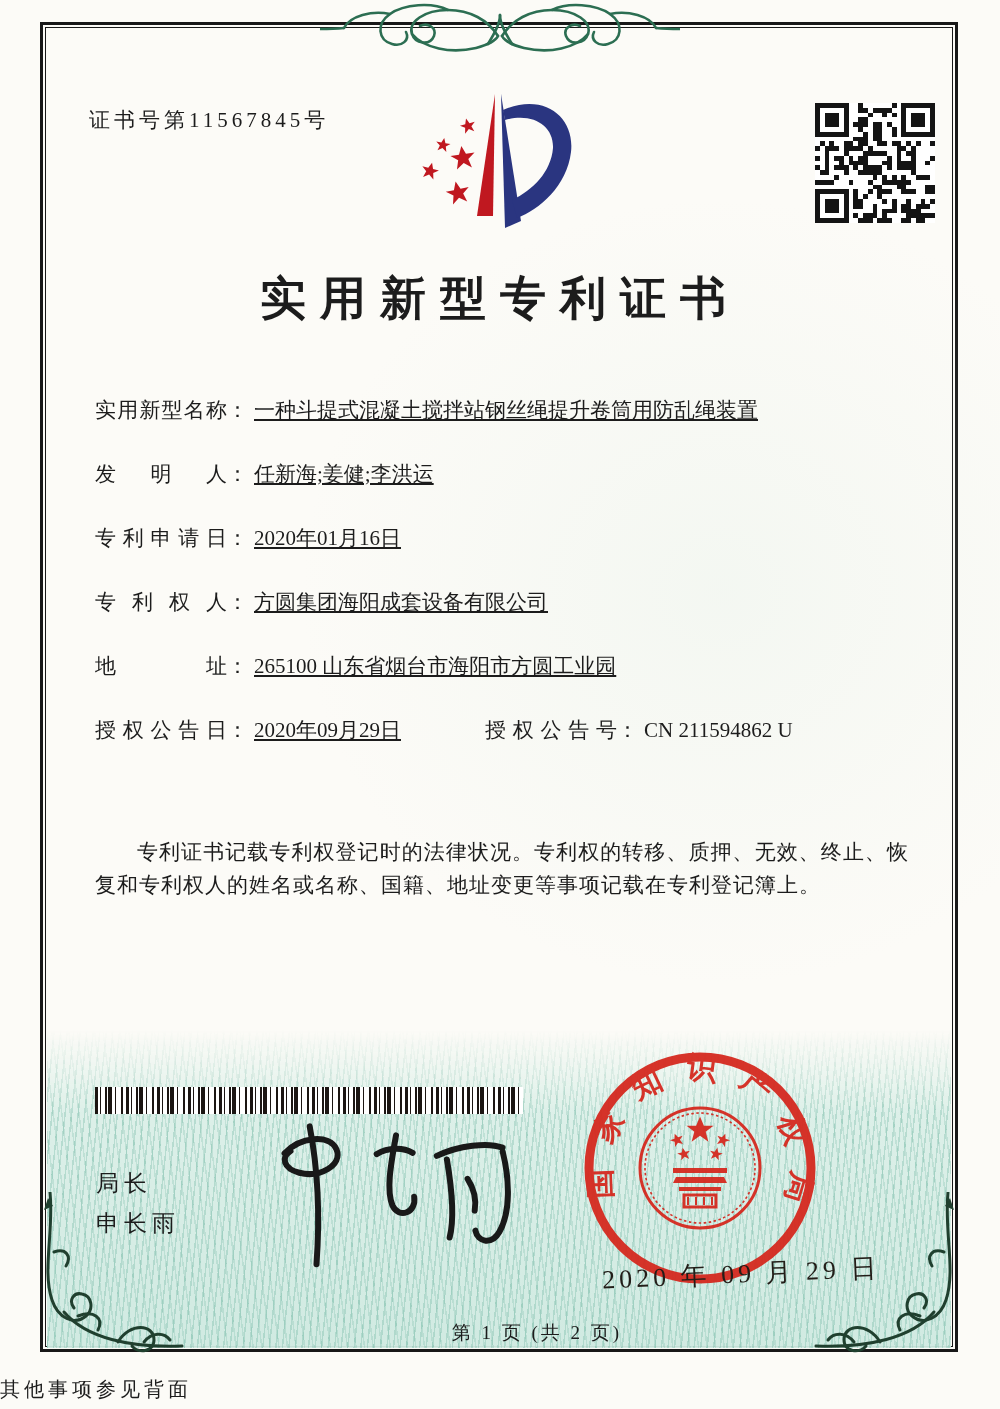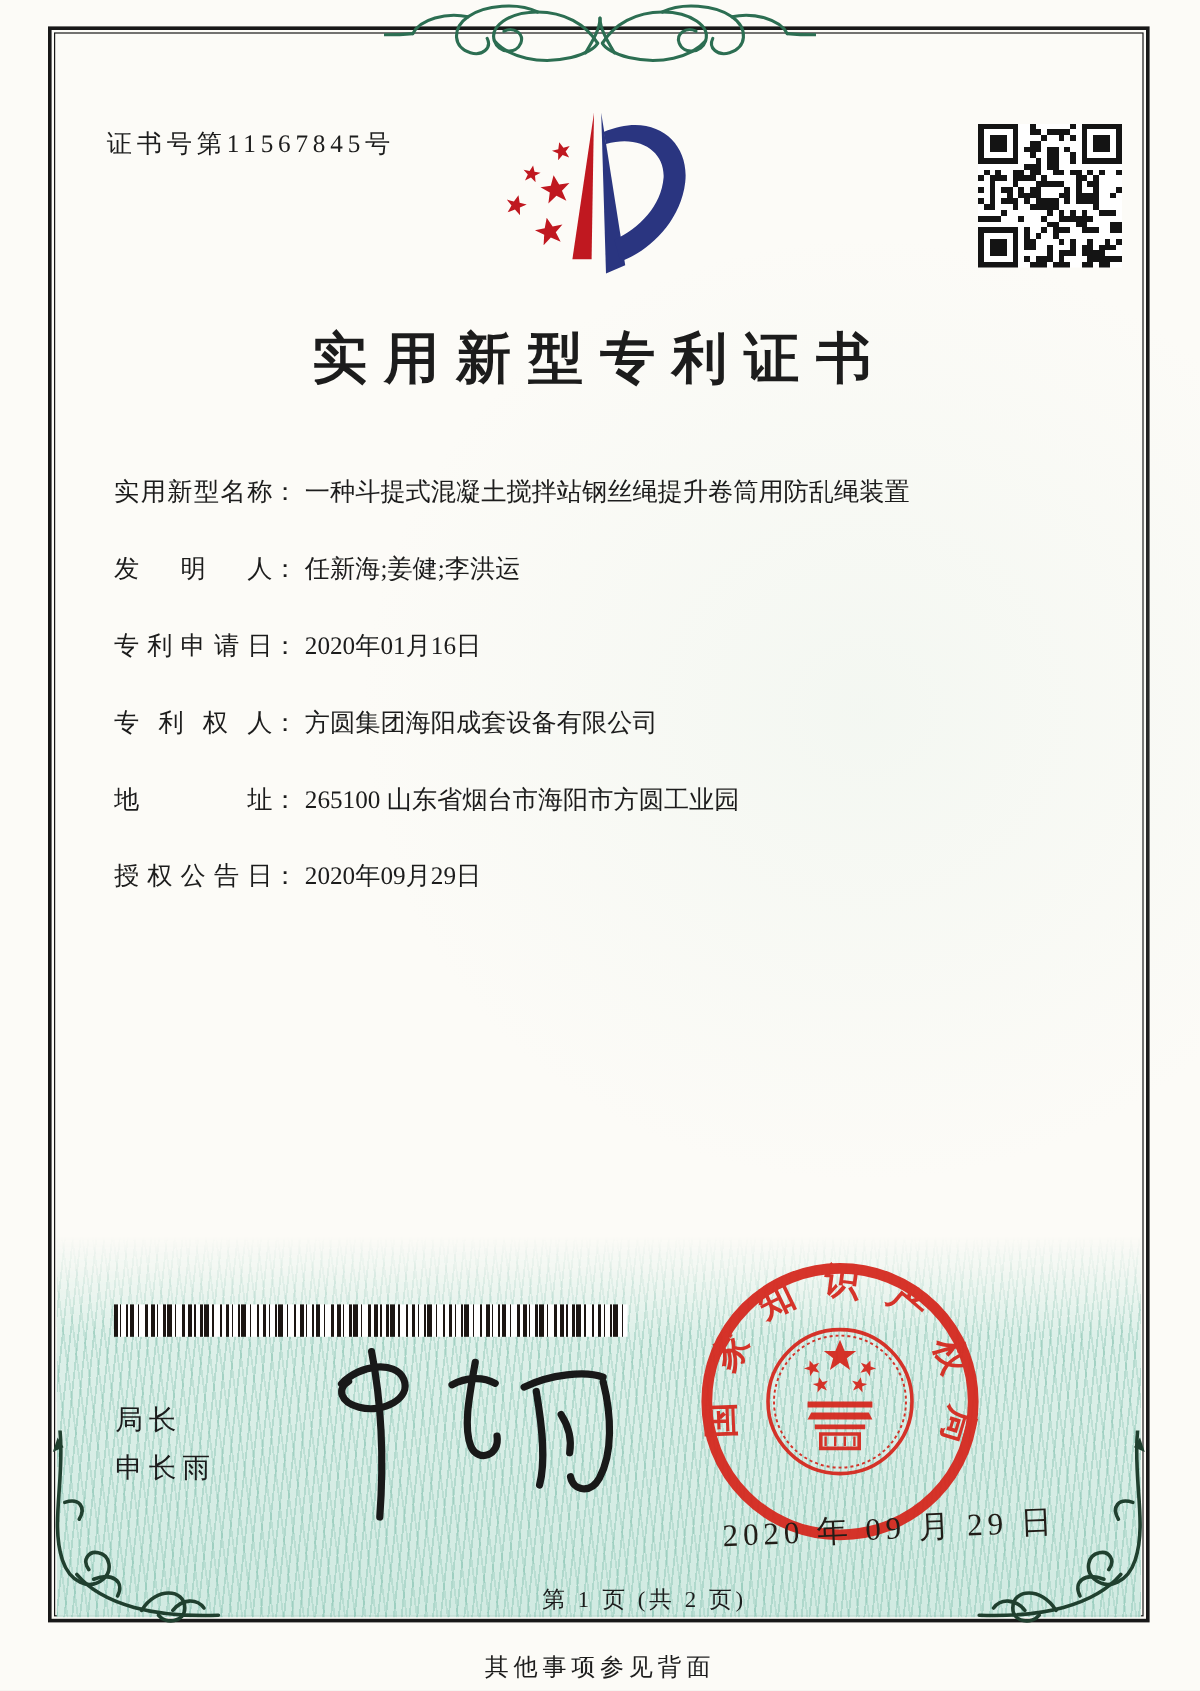--- a/index.html
+++ b/index.html
@@ -16,36 +16,36 @@
       repeating-linear-gradient(96deg, rgba(96,174,152,.30) 0 1.5px, rgba(255,255,255,0) 1.5px 6.5px),
       repeating-linear-gradient(83deg, rgba(96,174,152,.22) 0 1.5px, rgba(255,255,255,0) 1.5px 8.5px),
       linear-gradient(rgba(223,241,234,.95), rgba(206,233,224,.95));
     -webkit-mask-image:linear-gradient(transparent 0, #000 26%);
     mask-image:linear-gradient(transparent 0, #000 26%);}
   .cert-no{position:absolute;left:89px;top:106px;font-size:21px;letter-spacing:4px;z-index:2;}
   .logo{position:absolute;left:405px;top:88px;width:175px;height:150px;z-index:2;}
   .qr{position:absolute;left:815px;top:103px;width:120px;height:120px;z-index:2;}
   .qr svg{width:100%;height:100%;}
   .title{position:absolute;left:0;top:268px;width:100%;text-align:center;font-size:46px;font-weight:bold;letter-spacing:14px;z-index:2;}
-  .rows{position:absolute;left:95px;top:396px;right:55px;z-index:2;}
+  .rows{position:absolute;left:95px;top:396px;right:55px;z-index:2;text-decoration:underline;}
   .row{position:relative;height:30px;margin-bottom:34px;font-size:21px;white-space:nowrap;}
   .lbl{display:inline-block;width:132px;text-align:justify;text-align-last:justify;vertical-align:top;}
   .colon{display:inline-block;margin-right:6px;}
   .pair2{position:absolute;left:390px;top:0;}
   .paras{position:absolute;left:95px;top:836px;width:814px;z-index:2;font-size:21px;line-height:33px;text-align:justify;letter-spacing:1px;}
   .paras p{margin:0;text-indent:2em;}
   .barcode{position:absolute;left:95px;top:1087px;width:428px;height:27px;z-index:2;
     background:repeating-linear-gradient(90deg,#1b1512 0 3px,#fff 3px 5px,#1b1512 5px 6px,#fff 6px 10px,#1b1512 10px 12px,#fff 12px 13px,#1b1512 13px 17px,#fff 17px 20px,#1b1512 20px 21px,#fff 21px 26px,#1b1512 26px 28px,#fff 28px 31px);}
   .director-title{position:absolute;left:96px;top:1168px;font-size:23px;letter-spacing:5px;z-index:2;}
   .director-name{position:absolute;left:96px;top:1208px;font-size:23px;letter-spacing:5px;z-index:2;}
   .signature{position:absolute;left:228px;top:1112px;width:300px;height:160px;z-index:3;transform:rotate(-2deg);}
   .seal{position:absolute;left:580px;top:1048px;width:240px;height:240px;z-index:2;opacity:.94;}
   .seal-date{position:absolute;left:602px;top:1256px;width:300px;font-size:26px;letter-spacing:4px;color:#221d18;z-index:3;transform:rotate(-2.5deg);font-family:"Liberation Serif","DejaVu Serif",serif;}
   .page-info{position:absolute;left:0;top:1320px;width:100%;text-align:center;font-size:19px;letter-spacing:3px;z-index:2;margin-left:37px;}
-  .back-note{position:absolute;left:0;top:1376px;width:100%;text-align:center;font-size:20px;letter-spacing:4px;z-index:2;}
+  .back-note{position:absolute;left:0;top:1376px;width:100%;font-size:20px;letter-spacing:4px;z-index:2;}
   .orn-top{position:absolute;left:320px;top:2px;width:360px;height:60px;z-index:2;}
   .orn-bl{position:absolute;left:34px;top:1192px;width:150px;height:170px;z-index:2;}
   .orn-br{position:absolute;left:814px;top:1192px;width:150px;height:170px;z-index:2;transform:scaleX(-1);}
   .seal text{font-family:"Liberation Serif","DejaVu Serif",serif;font-weight:bold;}
 </style>
 </head>
 <body>
 
 <div class="sheet">
 
@@ -343,24 +343,28 @@
       <span class="lbl">专利申请日</span><span class="colon">：</span><span>2020年01月16日</span>
     </div>
     <div class="row">
       <span class="lbl">专利权人</span><span class="colon">：</span><span>方圆集团海阳成套设备有限公司</span>
     </div>
     <div class="row">
       <span class="lbl">地址</span><span class="colon">：</span><span>265100 山东省烟台市海阳市方圆工业园</span>
     </div>
     <div class="row">
       <span class="lbl">授权公告日</span><span class="colon">：</span><span>2020年09月29日</span>
+      <span class="pair2">
+        <span class="lbl">授权公告号</span><span class="colon">：</span><span>CN 211594862 U</span>
+      </span>
     </div>
   </div>
 
   <div class="paras">
+    <p>专利证书记载专利权登记时的法律状况。专利权的转移、质押、无效、终止、恢复和专利权人的姓名或名称、国籍、地址变更等事项记载在专利登记簿上。</p>
   </div>
 
   <div class="barcode"></div>
 
   <div class="director-title">局长</div>
   <div class="director-name">申长雨</div>
 
   <svg class="signature" viewBox="0 0 300 160">
     <g fill="none" stroke="#191919" stroke-width="6" stroke-linecap="round">
       <path d="M58,38 C74,22 104,20 110,36 C116,52 92,64 72,58 C56,53 54,42 64,36"></path>

